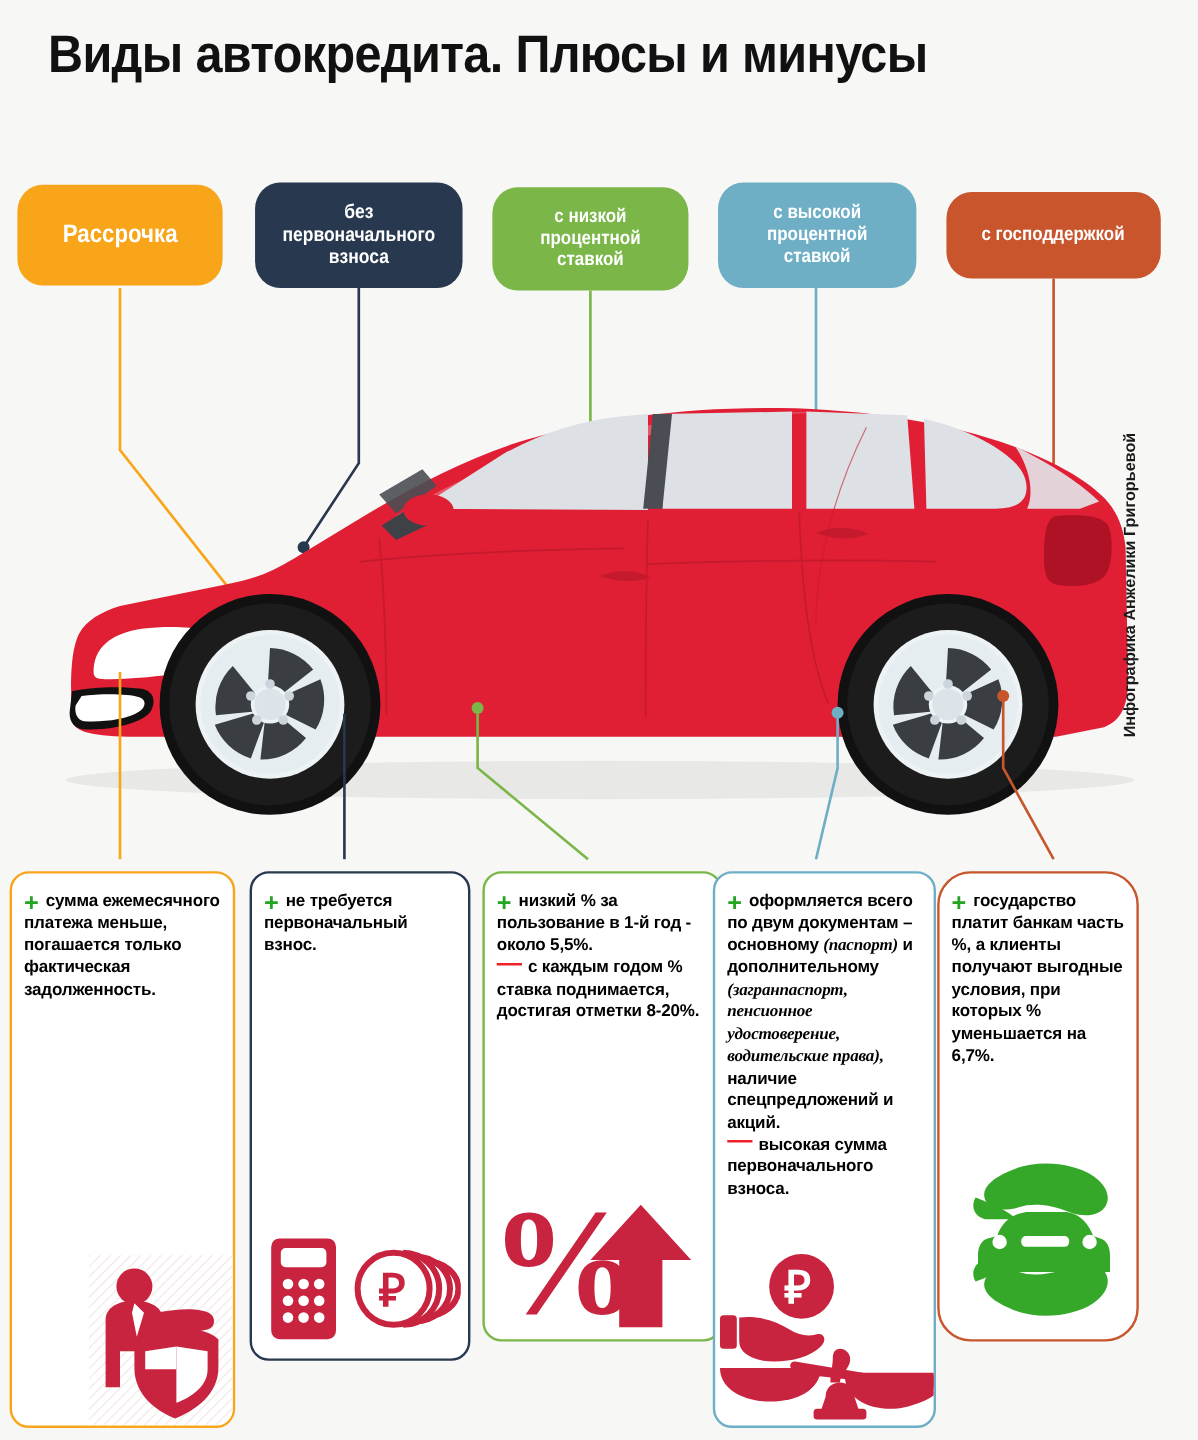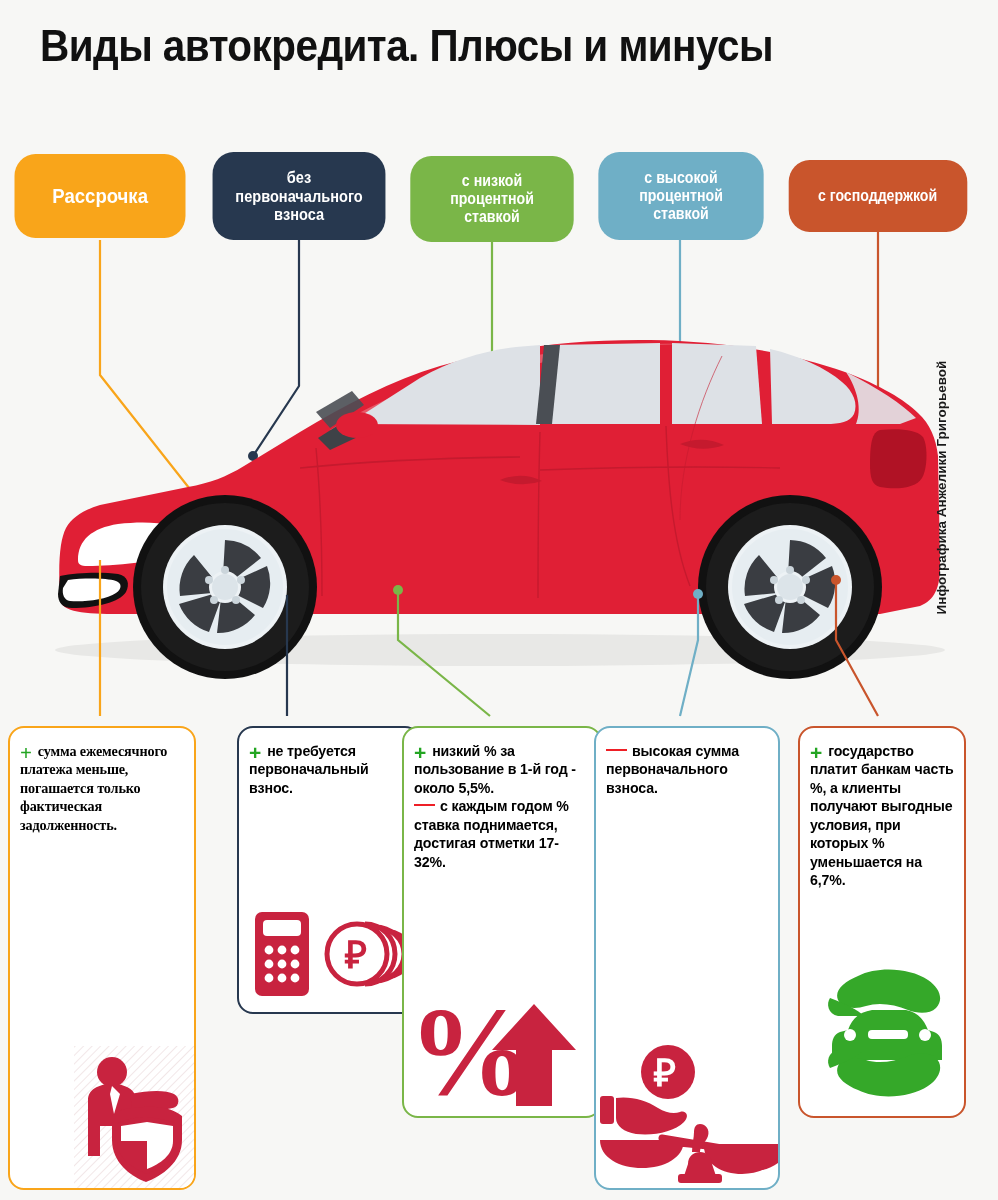--- a/index.html
+++ b/index.html
@@ -241,21 +241,21 @@
       <circle cx="398" cy="590" r="5" fill="#7AB648" stroke="none"></circle>
       <path d="M698,594 L698,640 L680,716" stroke="#6FAFC6"></path>
       <circle cx="698" cy="594" r="5" fill="#6FAFC6" stroke="none"></circle>
       <path d="M836,580 L836,640 L878,716" stroke="#C9552C"></path>
       <circle cx="836" cy="580" r="5" fill="#C9552C" stroke="none"></circle>
     </g>
   </svg>
 
   <div class="vcredit">Инфографика Анжелики Григорьевой</div>
 
-  <div class="card" style="left:8px; top:726px; width:188px; height:464px; border-color:#F9A51A;font-family:Liberation Serif, serif;">
+  <div class="card" style="left:8px; top:726px; width:188px; height:464px; border-color:#F9A51A;">
     <div class="card-body">
       <p class="blk">
         <span class="sign plus">+</span><span>сумма ежемесячного платежа меньше, погашается только фактическая задолженность.</span>
       </p>
     </div>
     <svg class="card-icon" style="right:0px; bottom:0px;" width="120" height="150" viewBox="0 0 120 150">
       <defs>
         <pattern id="hatch1" width="6" height="6" patternTransform="rotate(45)" patternUnits="userSpaceOnUse">
           <rect width="6" height="6" fill="#ffffff"></rect>
           <line x1="0" y1="0" x2="0" y2="6" stroke="#f2e7e8" stroke-width="2"></line>
@@ -269,21 +269,21 @@
         <path d="M56,56 C76,52 92,52 100,56 C106,59 106,68 99,70 C88,73 70,72 58,70 Z"></path>
         <path d="M60,70 C60,70 92,64 108,78 L108,102 C108,124 88,138 72,144 C56,138 38,124 38,102 L38,78 C44,72 52,70 60,70 Z"></path>
       </g>
       <path d="M73,79 C73,79 98,82 103,86 L103,103 C103,120 88,130 73,136 C58,130 43,120 43,103 L43,86 C50,81 63,79 73,79 Z" fill="#C8233F"></path>
       <path d="M73,84 L99,88 L99,103 C99,117 86,126 73,131 Z" fill="#ffffff"></path>
       <path d="M73,84 L47,88 L47,103 C47,117 60,126 73,131 Z" fill="#ffffff" opacity="0"></path>
       <path d="M73,84 L47,88 L47,103 L73,103 Z" fill="#ffffff"></path>
     </svg>
   </div>
 
-  <div class="card" style="left:208px; top:726px; width:184px; height:288px; border-color:#27384F;margin-left:29px;">
+  <div class="card" style="left:208px; top:726px; width:184px; height:408px; border-color:#27384F;">
     <div class="card-body">
       <p class="blk">
         <span class="sign plus">+</span><span>не требуется первоначальный взнос.</span>
       </p>
     </div>
     <svg class="card-icon" style="left:14px; bottom:10px;" width="160" height="96" viewBox="0 0 160 96">
       <g fill="#C8233F">
         <rect x="2" y="6" width="54" height="84" rx="7"></rect>
         <rect x="10" y="14" width="38" height="16" rx="4" fill="#ffffff"></rect>
         <g fill="#ffffff">
@@ -305,31 +305,34 @@
       </g>
     </svg>
   </div>
 
   <div class="card" style="left:402px; top:726px; width:200px; height:392px; border-color:#7AB648;">
     <div class="card-body">
       <p class="blk">
         <span class="sign plus">+</span><span>низкий % за пользование в 1-й год - около 5,5%.</span>
       </p>
       <p class="blk">
-        <span class="sign minus">—</span><span>с каждым годом % ставка поднимается, достигая отметки 17-32%.</span>
+        <span class="sign minus">—</span><span>с каждым годом % ставка поднимается, достигая отметки 8-20%.</span>
       </p>
     </div>
     <svg class="card-icon" style="left:8px; bottom:6px;" width="168" height="112" viewBox="0 0 168 112">
       <text x="-4" y="96" font-family="'Liberation Serif',serif" font-size="126" font-weight="700" fill="#C8233F">%</text>
       <path d="M104,108 L104,52 L80,52 L122,6 L164,52 L140,52 L140,108 Z" fill="#C8233F"></path>
     </svg>
   </div>
 
   <div class="card" style="left:594px; top:726px; width:186px; height:464px; border-color:#6FAFC6;">
     <div class="card-body">
+      <p class="blk">
+        <span class="sign plus">+</span><span>оформляется всего по двум документам – основному </span><span class="ital">(паспорт)</span><span> и дополнительному </span><span class="ital">(загранпаспорт, пенсионное удостоверение, водительские права),</span><span> наличие спецпредложений и акций.</span>
+      </p>
       <p class="blk">
         <span class="sign minus">—</span><span>высокая сумма первоначального взноса.</span>
       </p>
     </div>
     <svg class="card-icon" style="left:4px; bottom:2px;" width="180" height="152" viewBox="0 0 180 152">
       <g fill="#C8233F">
         <circle cx="68" cy="38" r="27"></circle>
         <text x="54" y="52" font-family="'Liberation Serif',serif" font-size="38" font-weight="700" fill="#ffffff">₽</text>
         <rect x="0" y="62" width="14" height="28" rx="3"></rect>
         <path d="M16,64 C30,62 46,66 58,74 C66,79 74,80 80,78 C86,76 90,82 84,88
@@ -339,21 +342,21 @@
         <path d="M0,106 C0,124 20,134 42,134 C64,134 84,124 84,106 Z"></path>
         <path d="M124,118 C124,136 144,146 166,146 C188,146 208,136 208,118 Z" transform="translate(-20,-8)"></path>
         <path d="M104,112 C104,130 122,140 142,140 C162,140 180,130 180,112 Z"></path>
         <path d="M100,90 C106,90 110,96 108,102 C106,108 100,112 100,118 L92,118 C92,110 94,104 94,98 C94,93 96,90 100,90 Z"></path>
         <path d="M88,130 C88,122 94,118 100,118 C106,118 112,122 112,130 L116,142 L84,142 Z"></path>
         <rect x="78" y="140" width="44" height="9" rx="3"></rect>
       </g>
     </svg>
   </div>
 
-  <div class="card" style="left:798px; top:726px; width:168px; height:392px; border-color:#C9552C;">
+  <div class="card" style="left:781px; top:726px; width:168px; height:392px; border-color:#C9552C;border-radius:28px;">
     <div class="card-body">
       <p class="blk">
         <span class="sign plus">+</span><span>государство платит банкам часть %, а клиенты получают выгодные условия, при которых % уменьшается на 6,7%.</span>
       </p>
     </div>
     <svg class="card-icon" style="left:24px; bottom:18px;" width="126" height="130" viewBox="0 0 126 130">
       <g fill="#35A829">
 
         <path d="M34,8 C54,-2 86,0 104,12 C116,20 120,32 112,40 C106,46 94,46 84,42
                  C70,36 54,34 42,38 C30,42 18,40 14,32 C10,22 20,14 34,8 Z"></path>

